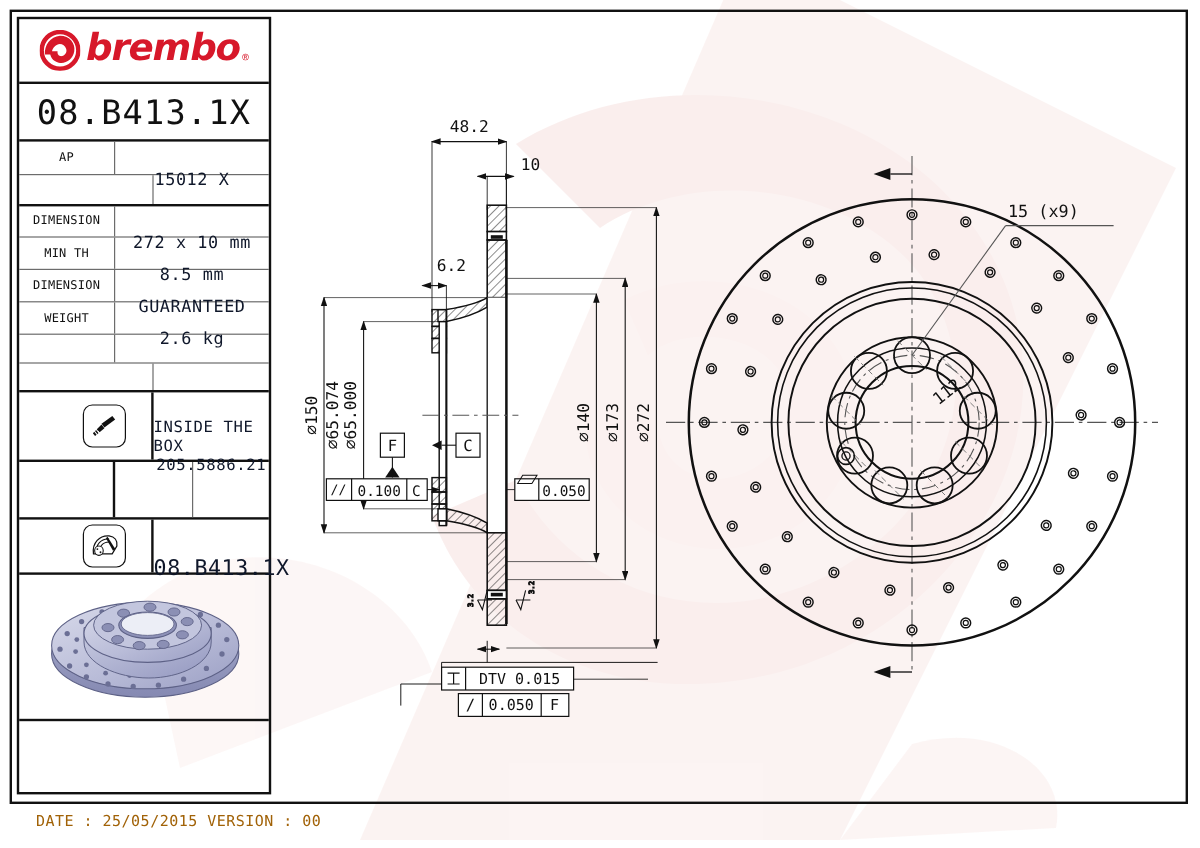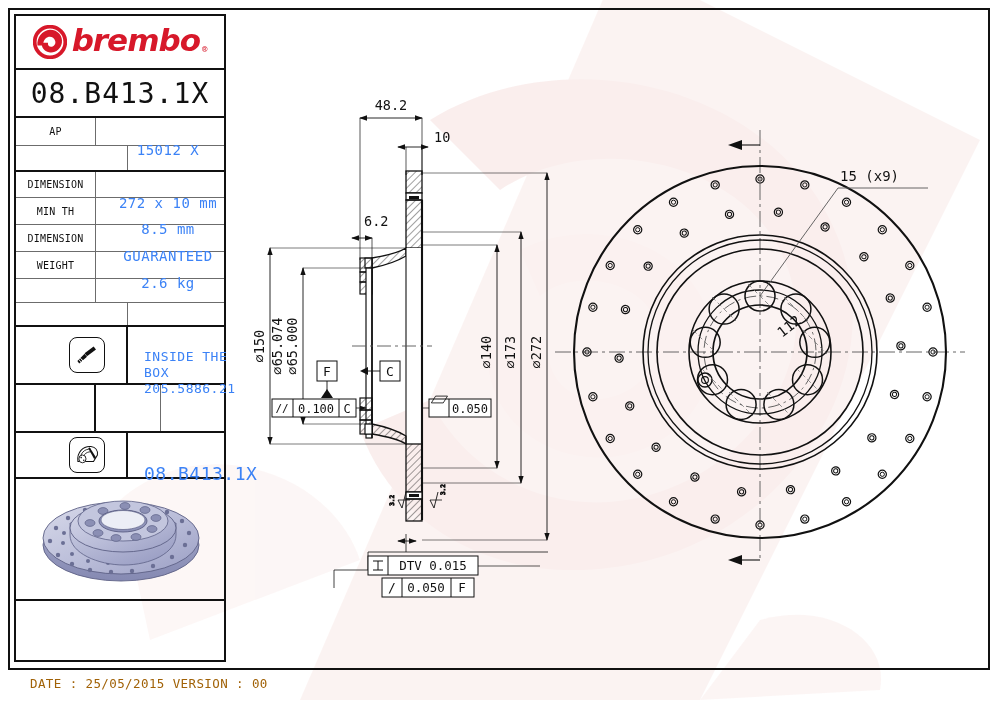--- a/index.html
+++ b/index.html
@@ -12,29 +12,29 @@
       pointer-events:none;z-index:0;opacity:1;}
 
   
   .frame{position:absolute;left:8px;top:8px;width:982px;height:662px;
          border:2px solid #111;box-sizing:border-box;z-index:2;}
 
   
   .info{position:absolute;left:14px;top:14px;width:212px;height:648px;
         border:2px solid #111;box-sizing:border-box;z-index:5;background:transparent;}
   .row{display:flex;box-sizing:border-box;border-bottom:1px solid #6c6c6c;
-       width:100%;align-items:center;gap:16px;}
+       width:100%;align-items:center;}
   .row.heavy{border-bottom:2px solid #111;padding-left:32px;}
   .cellL{width:80px;flex:0 0 80px;box-sizing:border-box;
          border-right:1px solid #6c6c6c;height:100%;
          display:flex;align-items:center;justify-content:center;
          font-size:10px;letter-spacing:.2px;color:#111;}
   .cellL.heavyR{border-right:2px solid #111;}
   .cellR{flex:1;height:100%;display:flex;align-items:center;justify-content:center;
-         font-size:14px;color:#3b82f6;letter-spacing:.5px;margin-top:36px;}
+         font-size:14px;color:#0f172a;letter-spacing:.5px;margin-top:36px;}
 
   .logo-row{height:52px;border-bottom:2px solid #111;display:flex;
             align-items:center;justify-content:center;}
   .code-row{height:46px;border-bottom:2px solid #111;display:flex;
             align-items:center;justify-content:center;}
   .code-row .code{font-size:28px;letter-spacing:1px;color:#111;}
 
   .brembo{display:flex;align-items:flex-start;gap:5px;}
   .brembo .word{font-family:"DejaVu Sans","Liberation Sans",sans-serif;
                 font-weight:bold;font-style:italic;font-size:31px;color:#d7182a;

